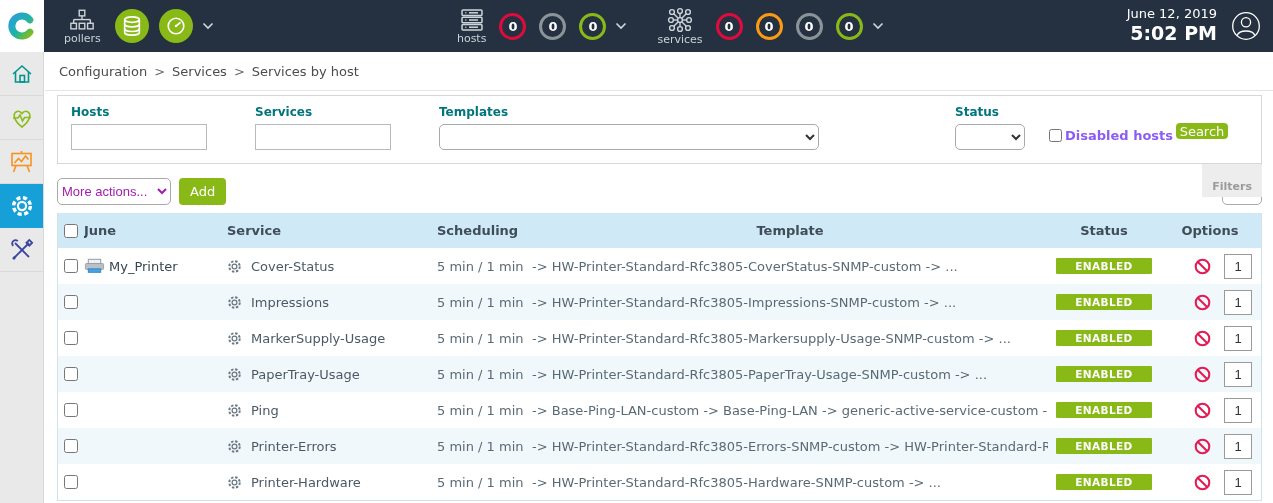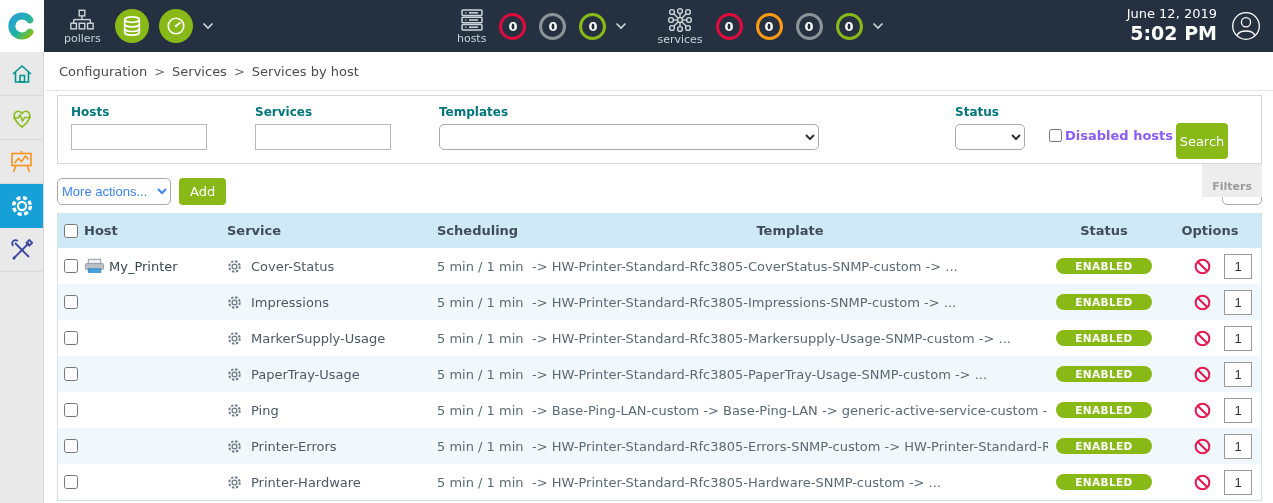--- a/index.html
+++ b/index.html
@@ -37,47 +37,47 @@
   .panel-wrap { position:relative; margin:4px 11px 0 12px; }
   .panel { position:relative; border:1px solid #d7d7d7; height:69px; background:#fff; }
   .fgroup { position:absolute; top:9px; }
   .flabel { font-size:12px; font-weight:bold; color:#00767c; display:block; margin-bottom:5px; }
   .ftext { height:26px; border:1px solid #b9b9b9; font-size:13px; padding:0 6px; color:#333; }
   .fselect { height:26px; border:1px solid #aaa; border-radius:5px; background:#fff; font-size:13px; color:#333; }
   .chkline { position:absolute; left:991px; top:32px; display:flex; align-items:center; }
   .chkline label { font-size:13px; font-weight:bold; color:#8b5cf6; margin-left:3px; cursor:pointer; }
   .btn-green { background:#88b917; color:#fff; border:none; border-radius:4px; font-size:13px;
                font-family:inherit; cursor:pointer; }
-  .search-btn { position:absolute; left:1118px; top:27px; width:52px; height:36px; }
+  .search-btn { position:absolute; left:1118px; top:27px; width:52px; height:16px; }
   .filters-tab { position:absolute; right:0; top:100%; background:#ededed; color:#9b9b9b; font-size:11px; font-weight:bold;
                  padding:16px 10px 4px; cursor:pointer; }
 
   .toolbar { margin:14px 11px 0 12px; display:flex; align-items:center; }
-  .more-actions { width:114px; height:27px; border:1px solid #aaa; border-radius:5px; background:#fff; font-size:13px; color:#3b82f6; }
+  .more-actions { width:114px; height:27px; border:1px solid #aaa; border-radius:5px; background:#fff; font-size:13px; color:#a21caf; }
   .add-btn { margin-left:8px; height:27px; padding:0 11px; }
   .pagesize { margin-left:auto; width:40px; height:26px; border:1px solid #aaa; border-radius:5px; background:#fff; font-size:13px; }
 
   
   .tbl { margin:8px 11px 0 12px; border:1px solid #d2e2ea; border-top:none; }
   .tr, .thead { display:grid; grid-template-columns:26px 143px 210px 95px 516px 112px 100px; align-items:center; }
   .thead { height:35px; background:#cfe9f6; font-size:13px; font-weight:bold; color:#3f4d58; }
   .tr { height:36px; font-size:13px; background:#fff; }
   .tr.alt { background:#f0f8fc; }
   .td { overflow:hidden; white-space:nowrap; }
   .cb { display:flex; justify-content:center; }
   .cb input { width:14px; height:14px; }
   .host-cell { display:flex; align-items:center; color:#37474f; }
   .host-cell .hlink { margin-left:4px; cursor:pointer; }
   .svc-cell { display:flex; align-items:center; color:#4c5964; }
   .svc-cell .nm { margin-left:9px; cursor:pointer; }
   .sched-cell, .tmpl-cell { color:#5a6a75; }
   .th-c { text-align:center; }
   .status-cell { display:flex; justify-content:center; }
   .pill { background:#88b917; color:#fff; font-size:10.5px; font-weight:bold; letter-spacing:.4px;
-          border-radius:8px; padding:3px 19px; line-height:1; }
+          border-radius:1px; padding:3px 19px; line-height:1; }
   .opts-cell { display:flex; align-items:center; justify-content:flex-end; gap:13px; padding-right:8px; }
   .ban { display:flex; cursor:pointer; }
   .num { width:28px; height:25px; border:1px solid #9a9a9a; text-align:center; font-size:13px; color:#333; }
   svg { display:block; }
 </style>
 </head>
 <body>
 
 <div class="topbar">
   <div class="logo-box">
@@ -293,21 +293,21 @@
     <select class="pagesize">
       <option>30</option>
     </select>
   </div>
 
   <div class="tbl">
     <div class="thead">
       <div class="td cb">
           <input type="checkbox" style="">
         </div>
-      <div class="td">Host</div>
+      <div class="td">June</div>
       <div class="td">Service</div>
       <div class="td">Scheduling</div>
       <div class="td th-c">Template</div>
       <div class="td th-c">Status</div>
       <div class="td th-c">Options</div>
     </div>
 
     <div class="tr">
       <div class="td cb">
           <input type="checkbox" style="">

